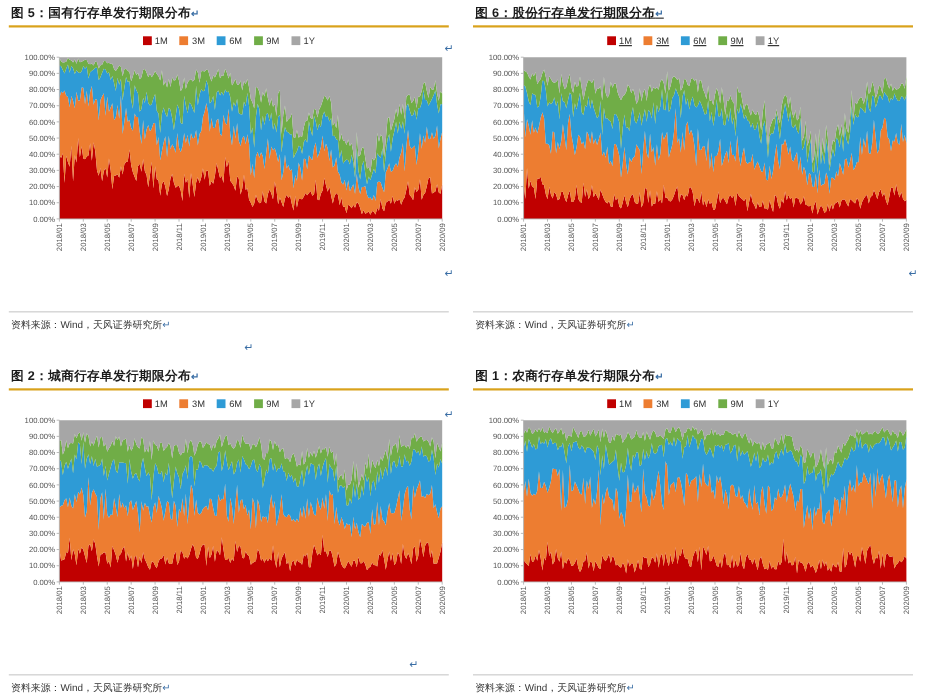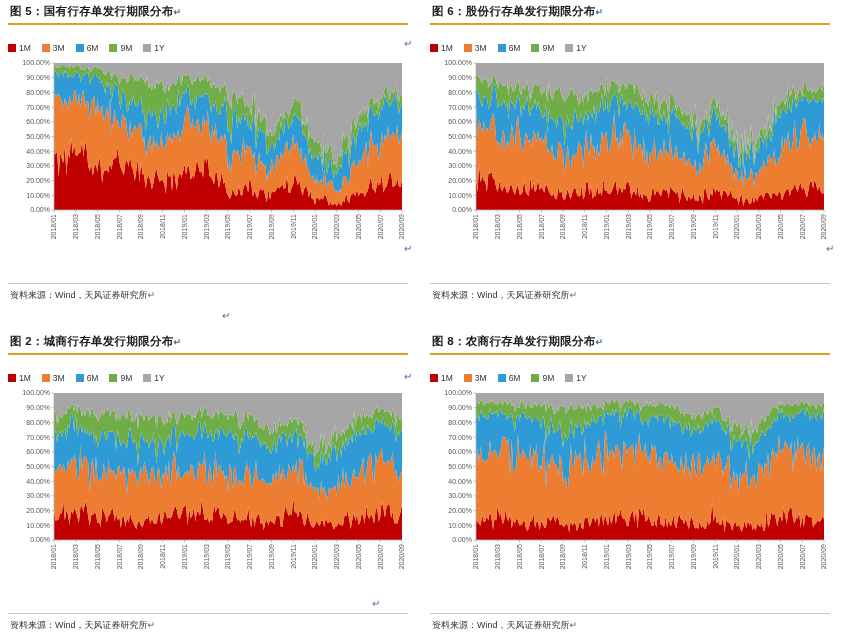--- a/index.html
+++ b/index.html
@@ -19,42 +19,42 @@
     position: relative;
     width: 846px;
     height: 636px;
   }
   .panel {
     position: absolute;
     width: 400px;
     height: 300px;
   }
   .p1 { left: 8px;  top: 4px; }
-  .p2 { left: 430px; top: 4px; }
+  .p2 { left: 430px; top: 4px; text-decoration: underline; }
   .p3 { left: 8px;  top: 334px; }
   .p4 { left: 430px; top: 334px; }
 
   .fig-title {
     font-size: 11.5px;
     font-weight: bold;
     color: #1a1a1a;
     letter-spacing: 0.3px;
     white-space: nowrap;
     padding-left: 2px;
   }
   .title-rule {
     margin-top: 4px;
     height: 2px;
     background: #d9a21b;
     width: 100%;
   }
   .legend {
-    margin-top: 18px;
+    margin-top: 7px;
     display: flex;
-    justify-content: flex-start;
+    justify-content: center;
     align-items: center;
     gap: 11px;
     font-size: 8.5px;
     color: #333;
   }
   .legend .item {
     display: flex;
     align-items: center;
     gap: 3px;
     white-space: nowrap;
@@ -408,21 +408,21 @@
           <line x1="394" y1="153" x2="394" y2="155.5" stroke="#b0b0b0" stroke-width="0.8"></line>
         </svg>
     </div>
     <div class="source">
       <span>资料来源：Wind，天风证券研究所</span><span class="pilcrow">↵</span>
     </div>
   </div>
 
   <div class="panel p4">
     <div class="fig-title">
-      <span>图 8：农商行存单发行期限分布</span><span class="pilcrow">↵</span>
+      <span>图 1：农商行存单发行期限分布</span><span class="pilcrow">↵</span>
     </div>
     <div class="title-rule"></div>
     <div class="legend">
       <span class="item">
           <span class="swatch" style="background:#c00000"></span>
           <span>1M</span>
         </span>
       <span class="item">
           <span class="swatch" style="background:#ed7d31"></span>
           <span>3M</span>

